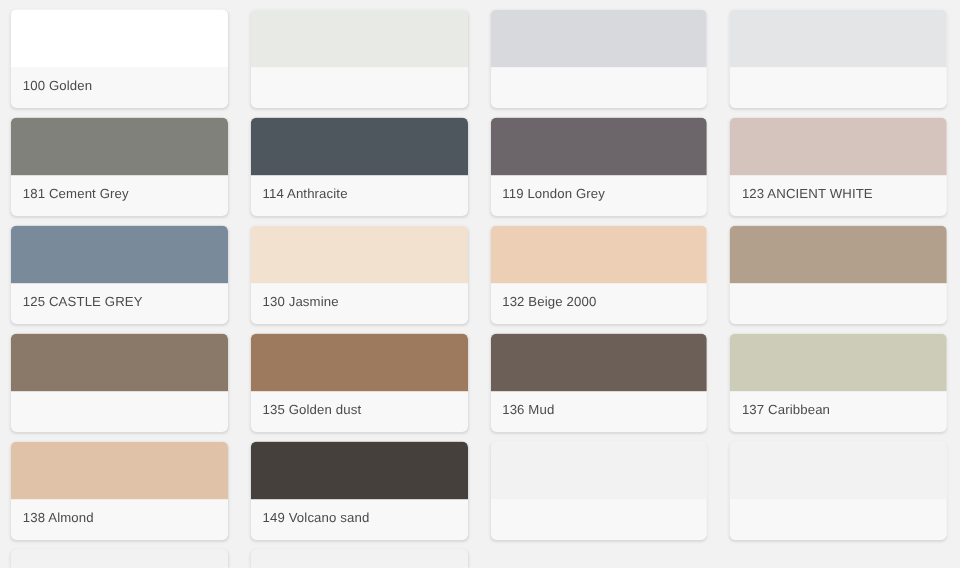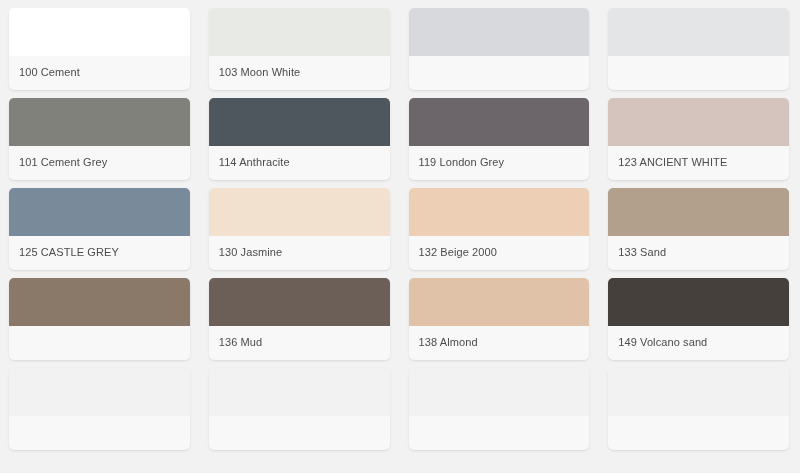--- a/index.html
+++ b/index.html
@@ -58,35 +58,34 @@
     overflow: hidden;
     text-overflow: ellipsis;
   }
 </style>
 </head>
 <body>
 
 <div id="swatch-grid">
     <div class="swatch-card">
       <div class="swatch-color" style="background: rgb(255, 255, 255);"></div>
-      <div class="swatch-label">100 Cement</div>
+      <div class="swatch-label">100 Golden</div>
     </div>
     <div class="swatch-card">
       <div class="swatch-color" style="background: rgb(232, 234, 229);"></div>
-      <div class="swatch-label">103 Moon White</div>
     </div>
     <div class="swatch-card">
       <div class="swatch-color" style="background: rgb(216, 217, 220);"></div>
     </div>
     <div class="swatch-card">
       <div class="swatch-color" style="background: rgb(228, 229, 231);"></div>
     </div>
     <div class="swatch-card">
       <div class="swatch-color" style="background: rgb(128, 129, 122);"></div>
-      <div class="swatch-label">101 Cement Grey</div>
+      <div class="swatch-label">181 Cement Grey</div>
     </div>
     <div class="swatch-card">
       <div class="swatch-color" style="background: rgb(78, 86, 94);"></div>
       <div class="swatch-label">114 Anthracite</div>
     </div>
     <div class="swatch-card">
       <div class="swatch-color" style="background: rgb(108, 101, 105);"></div>
       <div class="swatch-label">119 London Grey</div>
     </div>
     <div class="swatch-card">
@@ -100,28 +99,35 @@
     <div class="swatch-card">
       <div class="swatch-color" style="background: rgb(242, 225, 207);"></div>
       <div class="swatch-label">130 Jasmine</div>
     </div>
     <div class="swatch-card">
       <div class="swatch-color" style="background: rgb(236, 207, 181);"></div>
       <div class="swatch-label">132 Beige 2000</div>
     </div>
     <div class="swatch-card">
       <div class="swatch-color" style="background: rgb(178, 160, 141);"></div>
-      <div class="swatch-label">133 Sand</div>
     </div>
     <div class="swatch-card">
       <div class="swatch-color" style="background: rgb(138, 120, 104);"></div>
     </div>
     <div class="swatch-card">
+      <div class="swatch-color" style="background: rgb(157, 122, 94);"></div>
+      <div class="swatch-label">135 Golden dust</div>
+    </div>
+    <div class="swatch-card">
       <div class="swatch-color" style="background: rgb(107, 95, 88);"></div>
       <div class="swatch-label">136 Mud</div>
+    </div>
+    <div class="swatch-card">
+      <div class="swatch-color" style="background: rgb(204, 204, 184);"></div>
+      <div class="swatch-label">137 Caribbean</div>
     </div>
     <div class="swatch-card">
       <div class="swatch-color" style="background: rgb(224, 194, 168);"></div>
       <div class="swatch-label">138 Almond</div>
     </div>
     <div class="swatch-card">
       <div class="swatch-color" style="background: rgb(69, 64, 60);"></div>
       <div class="swatch-label">149 Volcano sand</div>
     </div>
     <div class="swatch-card">

